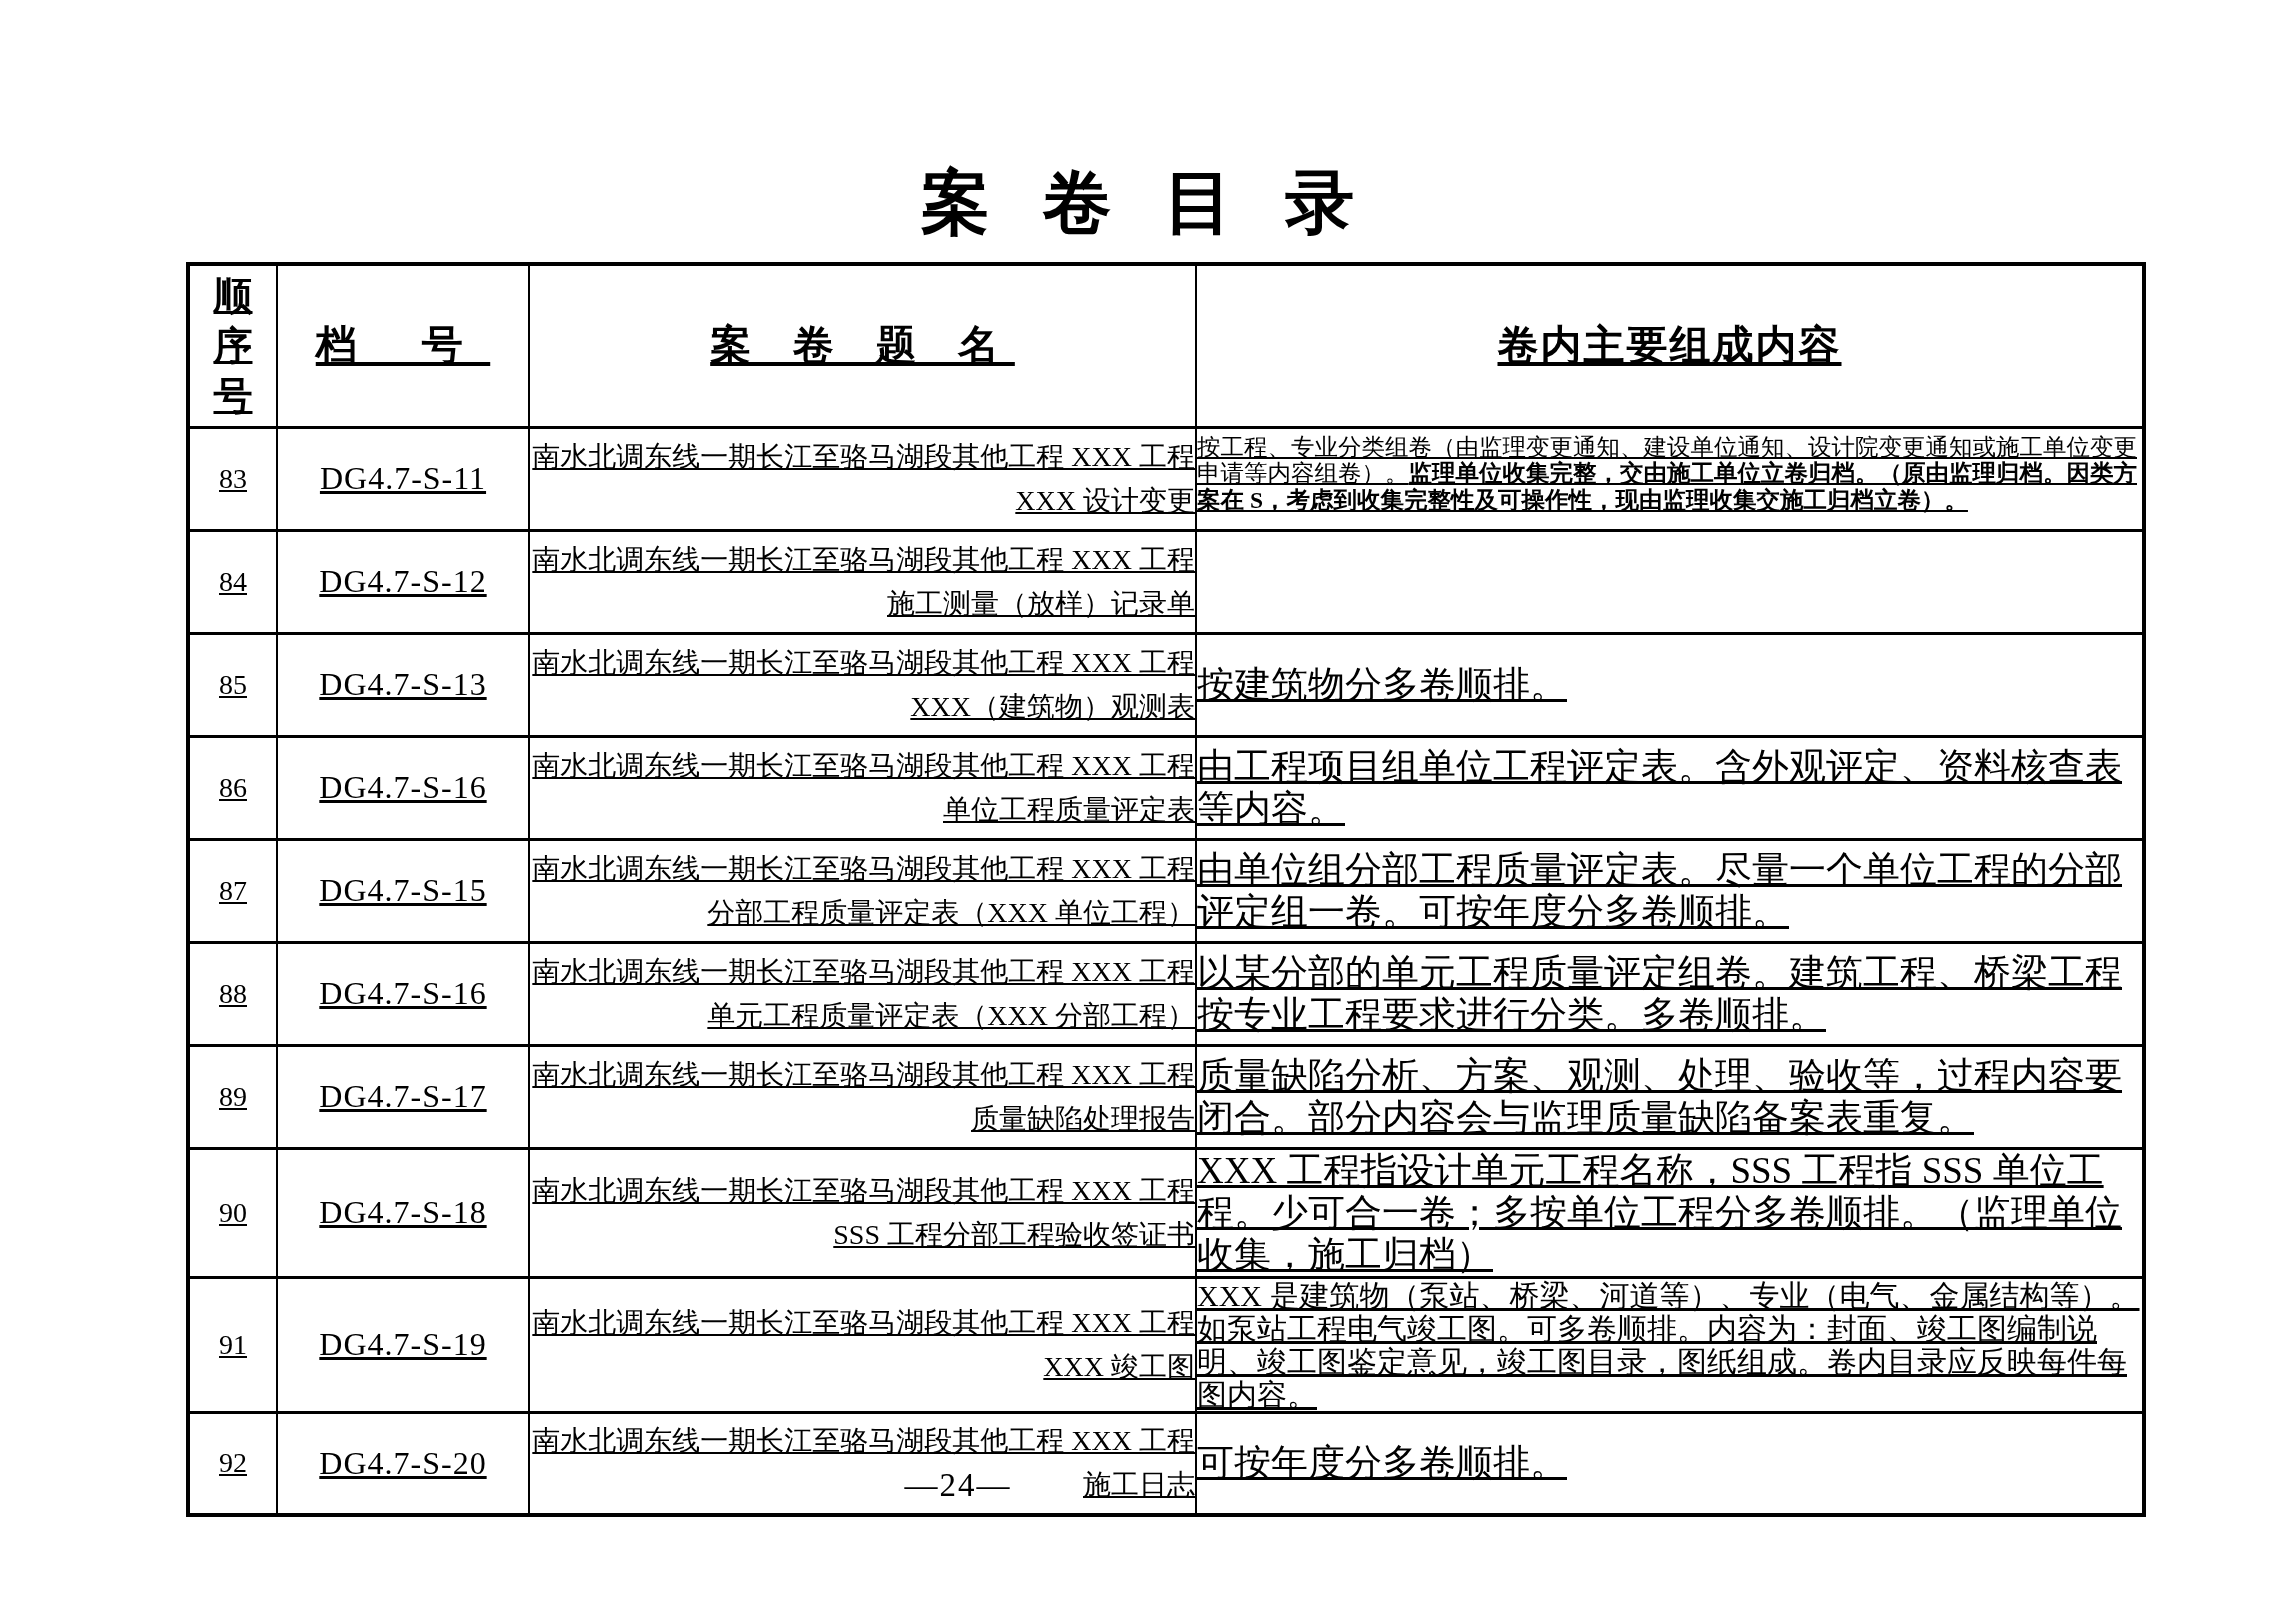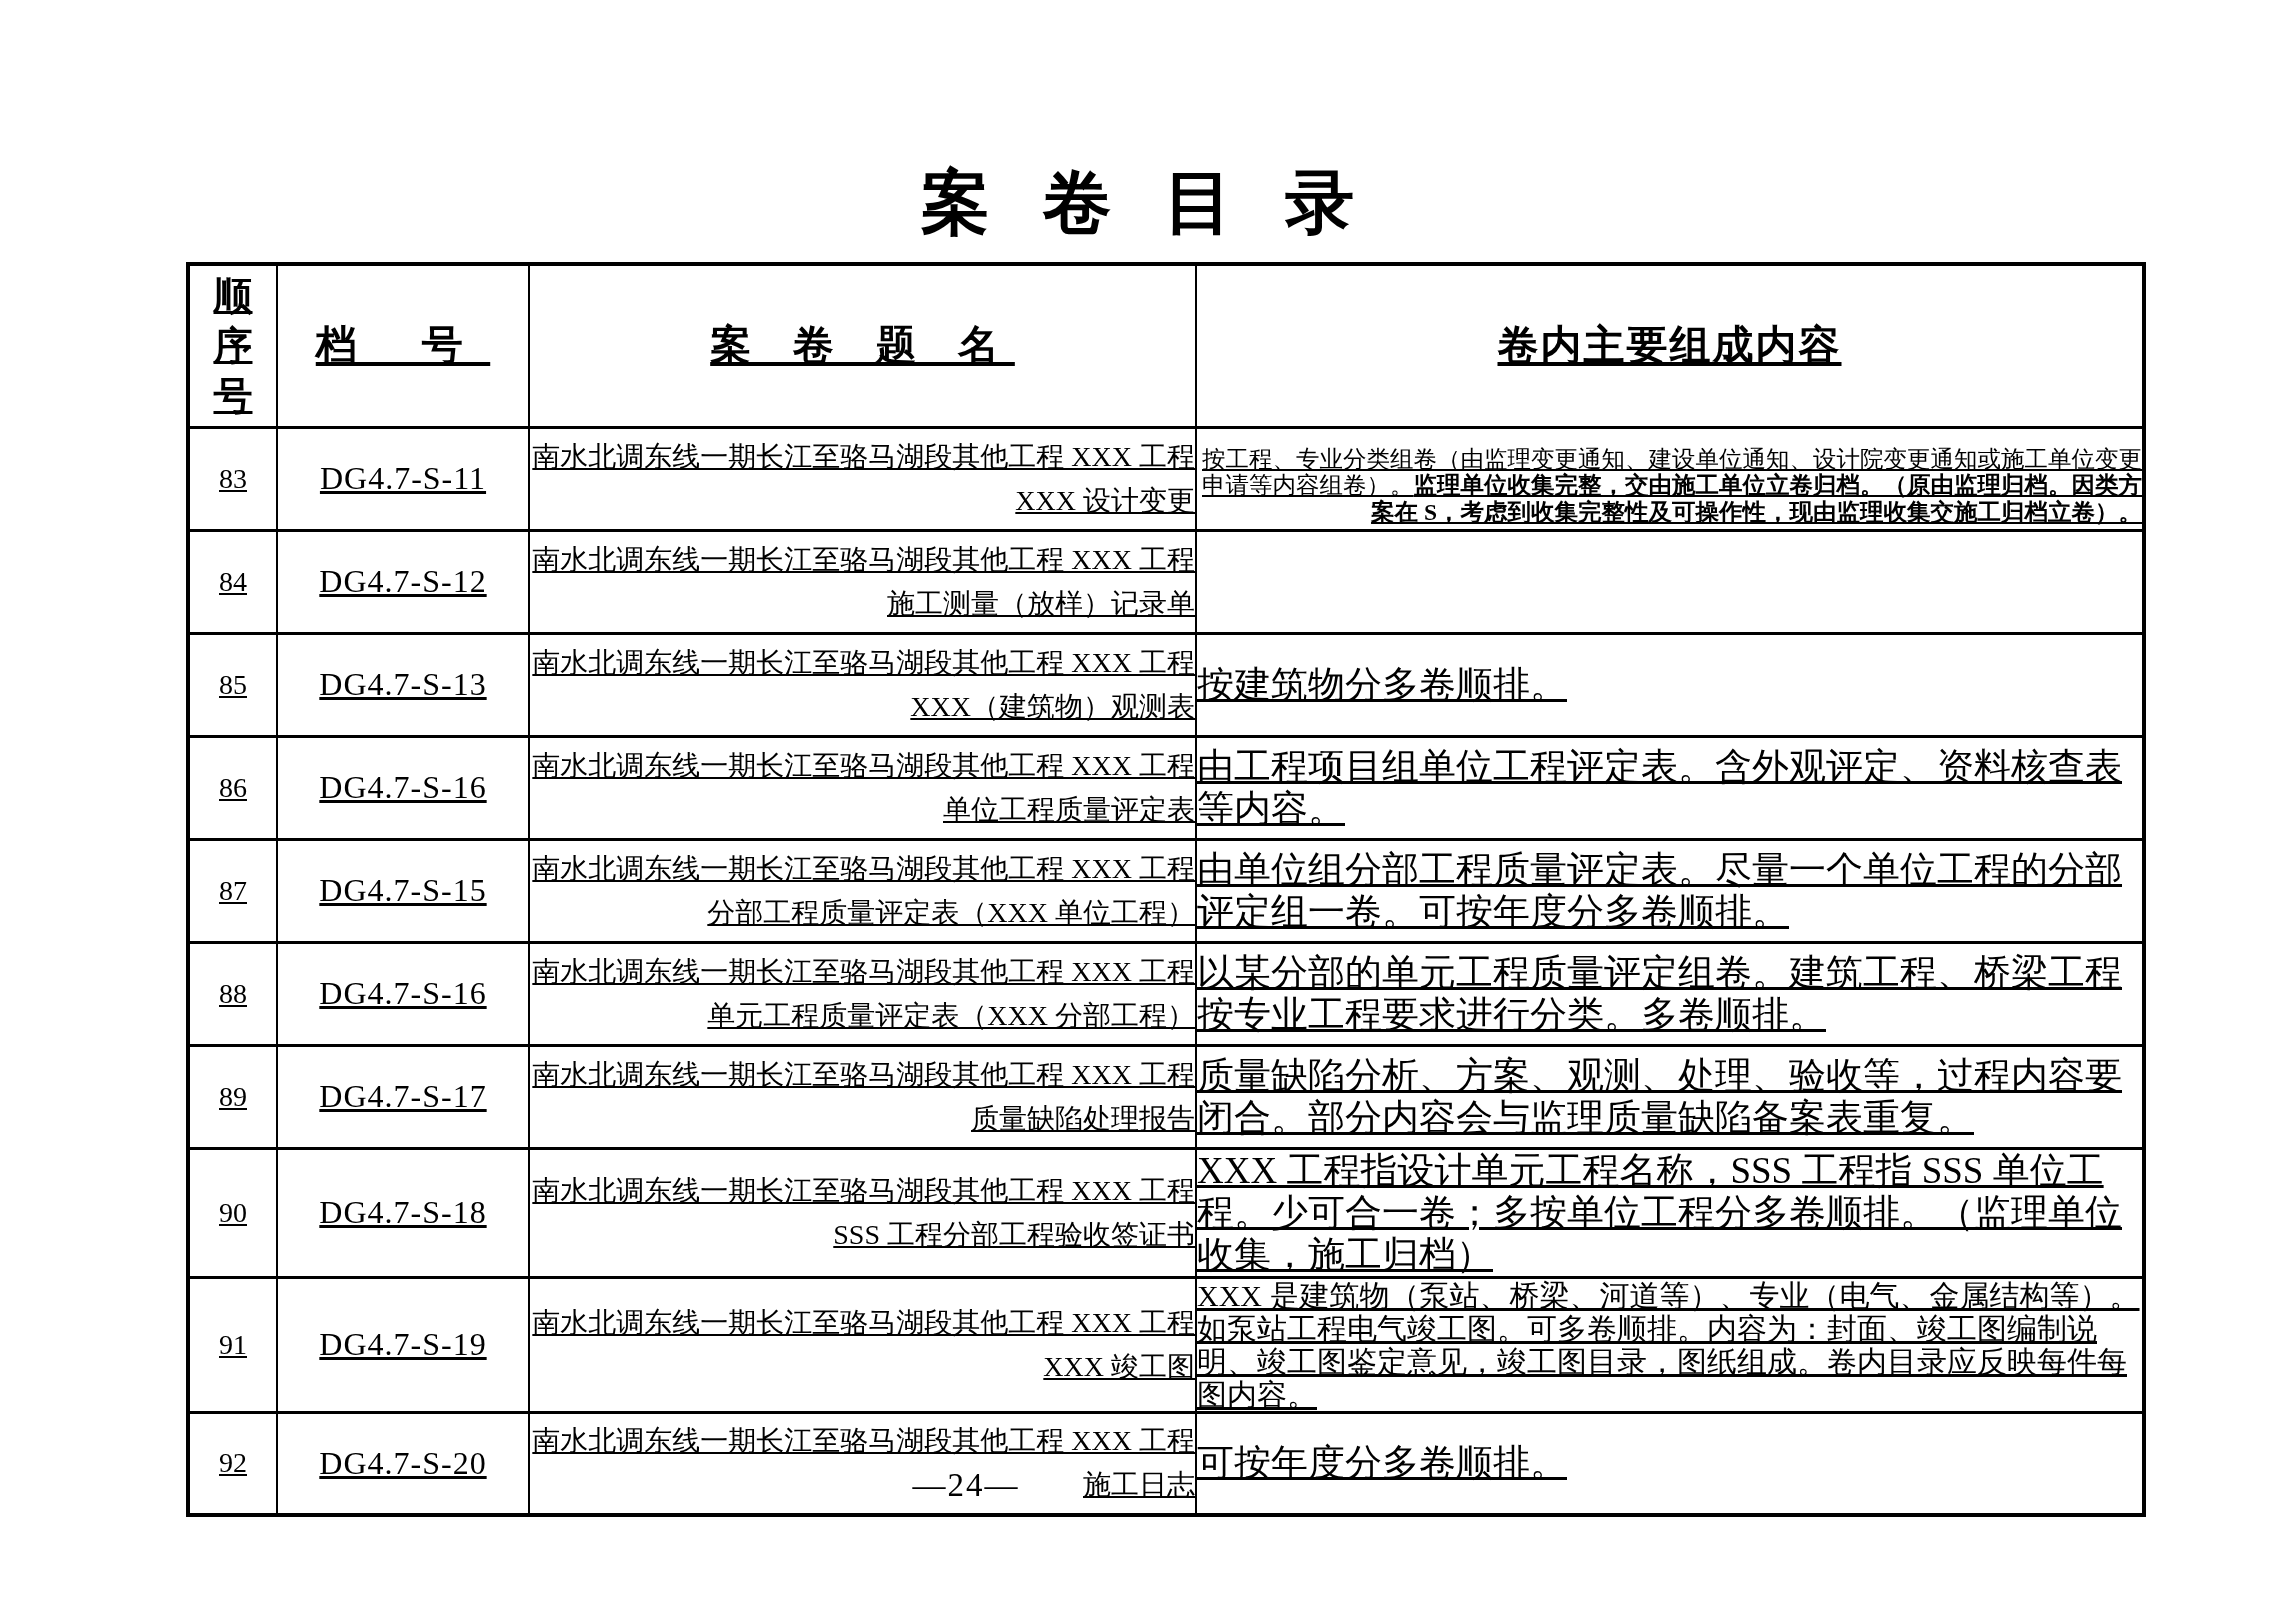--- a/index.html
+++ b/index.html
@@ -36,27 +36,27 @@
     word-break:break-all;font-size:39px;text-align:center;
   }
   .sp-wide{letter-spacing:27.4px;white-space:pre;}
   .sp-med{letter-spacing:15.7px;white-space:pre;}
   .sp-none{letter-spacing:2px;}
   td.c-seq{text-align:center;font-size:28px;}
   td.c-no{text-align:center;font-size:32px;letter-spacing:1px;white-space:nowrap;}
   td.c-title{font-size:28px;line-height:44px;padding:0 9.8px 0 21.6px;text-align:right;}
   td.c-content{font-size:37px;line-height:42px;padding:0 17.6px 0 13.7px;text-align:left;}
   tr.r83 td.c-content{
-    font-size:23.5px;line-height:26.5px;vertical-align:top;padding-top:17px;text-align:right;
+    font-size:23.5px;line-height:26.5px;vertical-align:top;padding-top:5px;
   }
   tr.r91 td.c-content{font-size:30px;line-height:33px;margin-top:47px;}
   .b{font-weight:bold;}
   .page-number{
     position:absolute;top:1467px;left:0;width:1916px;
-    text-align:center;font-size:33px;letter-spacing:2px;padding-left:8px;
+    text-align:center;font-size:33px;letter-spacing:2px;
   }
 </style>
 </head>
 <body>
 
 <h1 class="doc-title">案 卷 目 录</h1>
 
 <table class="catalog">
   <colgroup>
     <col style="width:89px">

